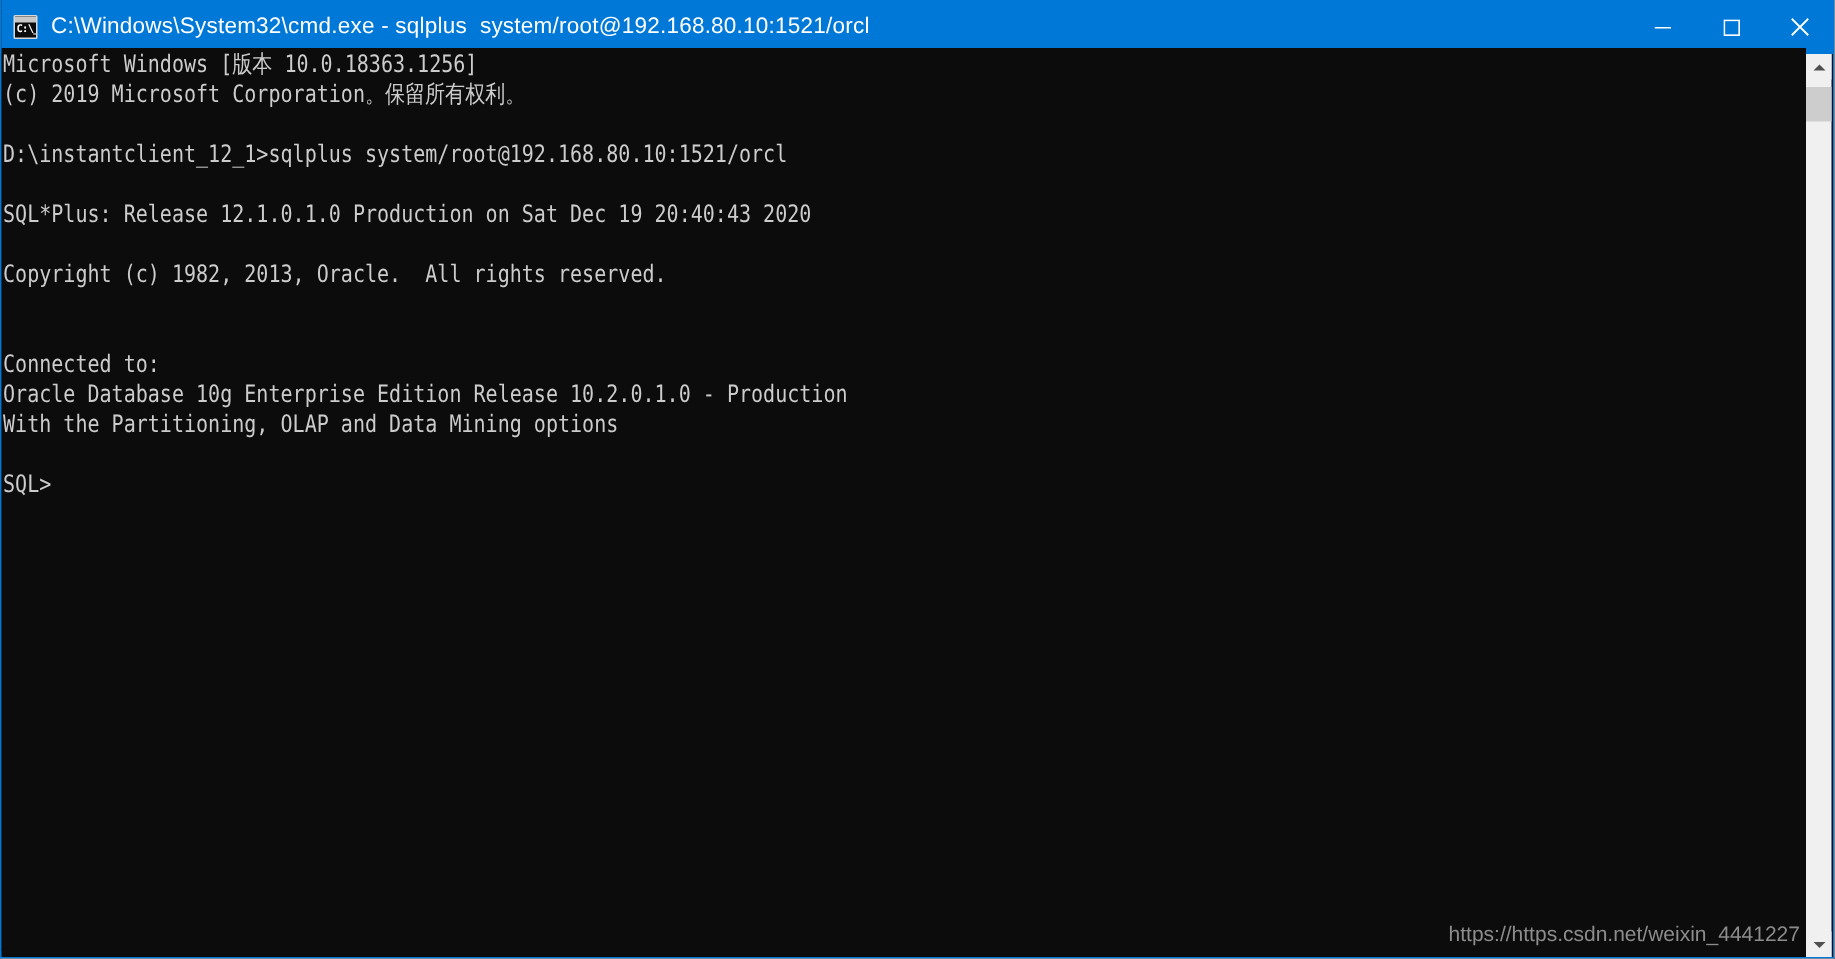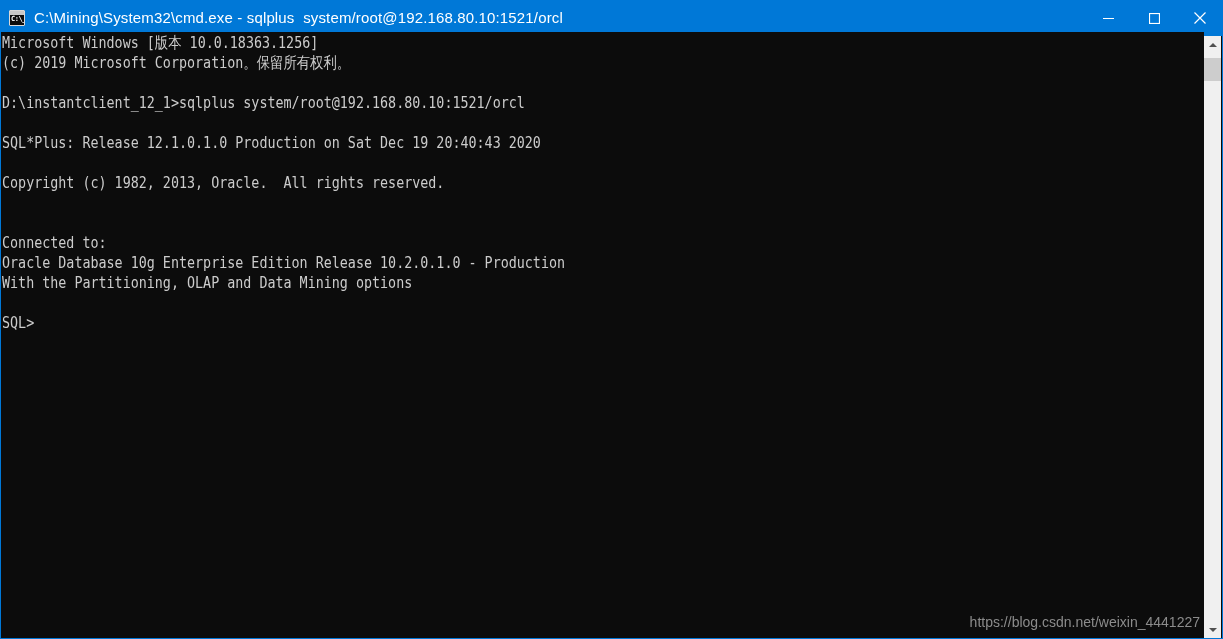--- a/index.html
+++ b/index.html
@@ -172,21 +172,21 @@
 </head>
 <body>
 
 <div class="window">
 
   <div class="titlebar">
     <div class="title-icon">
       <div class="ic-strip"></div>
       <div class="ic-text">C:\_</div>
     </div>
-    <div class="title-text">C:\Mining\System32\cmd.exe - sqlplus  system/root@192.168.80.10:1521/orcl</div>
+    <div class="title-text">C:\Windows\System32\cmd.exe - sqlplus  system/root@192.168.80.10:1521/orcl</div>
     <div class="win-buttons">
       <div class="win-btn">
         <svg width="11" height="11" viewBox="0 0 11 11">
           <rect x="0" y="5" width="11" height="1" fill="#ffffff"></rect>
         </svg>
       </div>
       <div class="win-btn">
         <svg width="11" height="11" viewBox="0 0 11 11">
           <rect x="0.5" y="0.5" width="10" height="10" fill="none" stroke="#ffffff" stroke-width="1.2"></rect>
         </svg>
@@ -206,15 +206,15 @@
   <div class="scrollbar">
     <div class="sb-btn top">
       <div class="sb-arrow up"></div>
     </div>
     <div class="sb-thumb"></div>
     <div class="sb-btn bottom">
       <div class="sb-arrow down"></div>
     </div>
   </div>
 
-  <div class="watermark">https://blog.csdn.net/weixin_4441227</div>
+  <div class="watermark">https://https.csdn.net/weixin_4441227</div>
 
 </div>
 
 </body></html>

